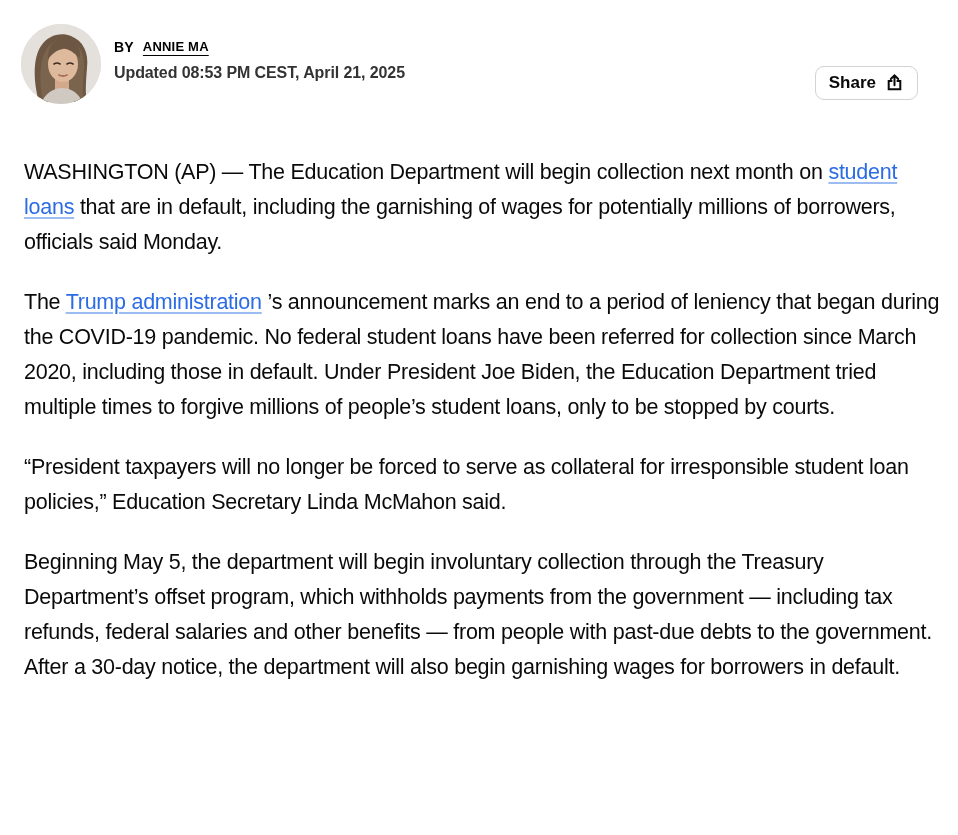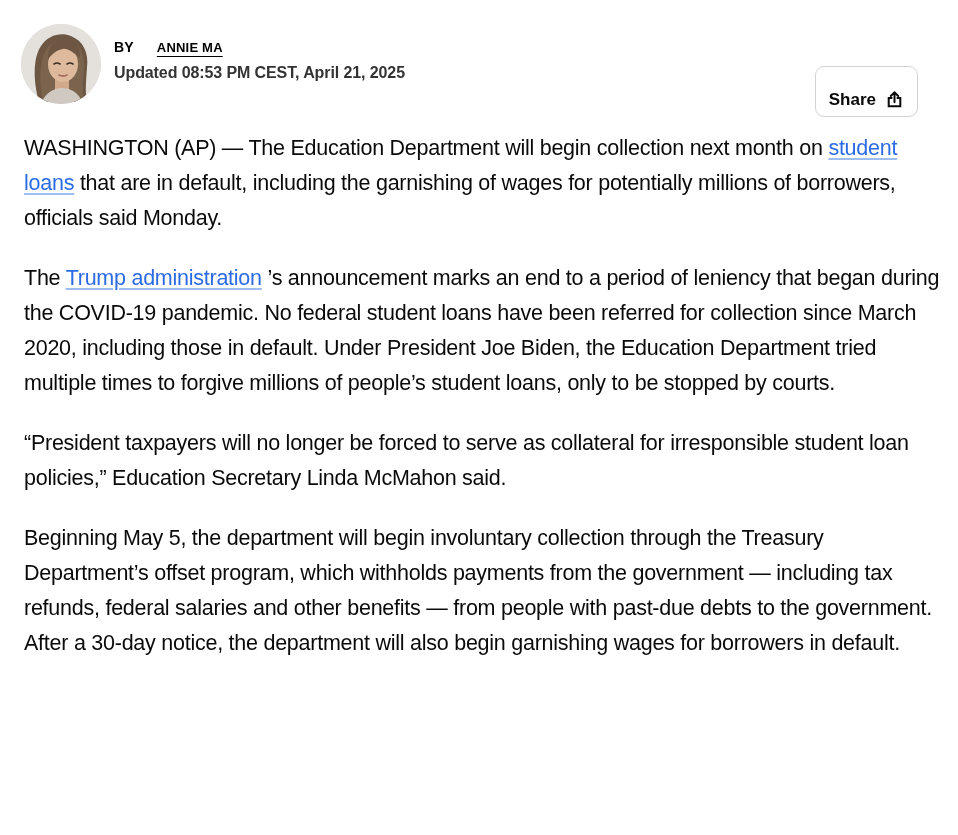--- a/index.html
+++ b/index.html
@@ -20,48 +20,48 @@
     height:104px;
   }
   .avatar {
     width:80px; height:80px; border-radius:50%;
     overflow:hidden; flex:0 0 80px;
     background:#e9e6e2;
   }
   .avatar svg { display:block; width:100%; height:100%; }
   .byline-block { margin-left:13px; padding-top:15px; }
   .byline-row {
-    display:flex; align-items:center; gap:23px;
+    display:flex; align-items:flex-start; gap:9px;
     font-weight:700; letter-spacing:0.2px;
   }
   .byline-prefix { font-size:14px; color:#000; }
   .author-link {
     font-size:13px; color:#000; text-decoration:underline;
     text-underline-offset:4px; text-decoration-thickness:1px;
     cursor:pointer;
   }
   .updated {
     margin-top:9px; font-size:16px; font-weight:700;
     color:#333333; letter-spacing:-0.1px;
   }
   .share-button {
     position:absolute; top:66px; right:40px;
     display:inline-flex; align-items:center; gap:9px;
     background:#ffffff;
     border:1.5px solid #d3d3d3; border-radius:9px;
-    padding:22px 13px 6px 13px;
+    padding:5px 13px 6px 13px;
     font-family:"Liberation Sans", sans-serif;
     font-size:17px; font-weight:700; color:#0a0a0a;
     cursor:pointer; line-height:21px;
   }
   .share-button svg { display:block; }
 
   
   .article-body {
-    margin-top:27px;
+    margin-top:51px;
     padding:0 17px 0 24px;
   }
   .article-body p {
     font-size:21.5px;
     line-height:35px;
     letter-spacing:-0.25px;
     margin-bottom:25px;
     color:#0a0a0a;
   }
   .article-body a.inline-link {

